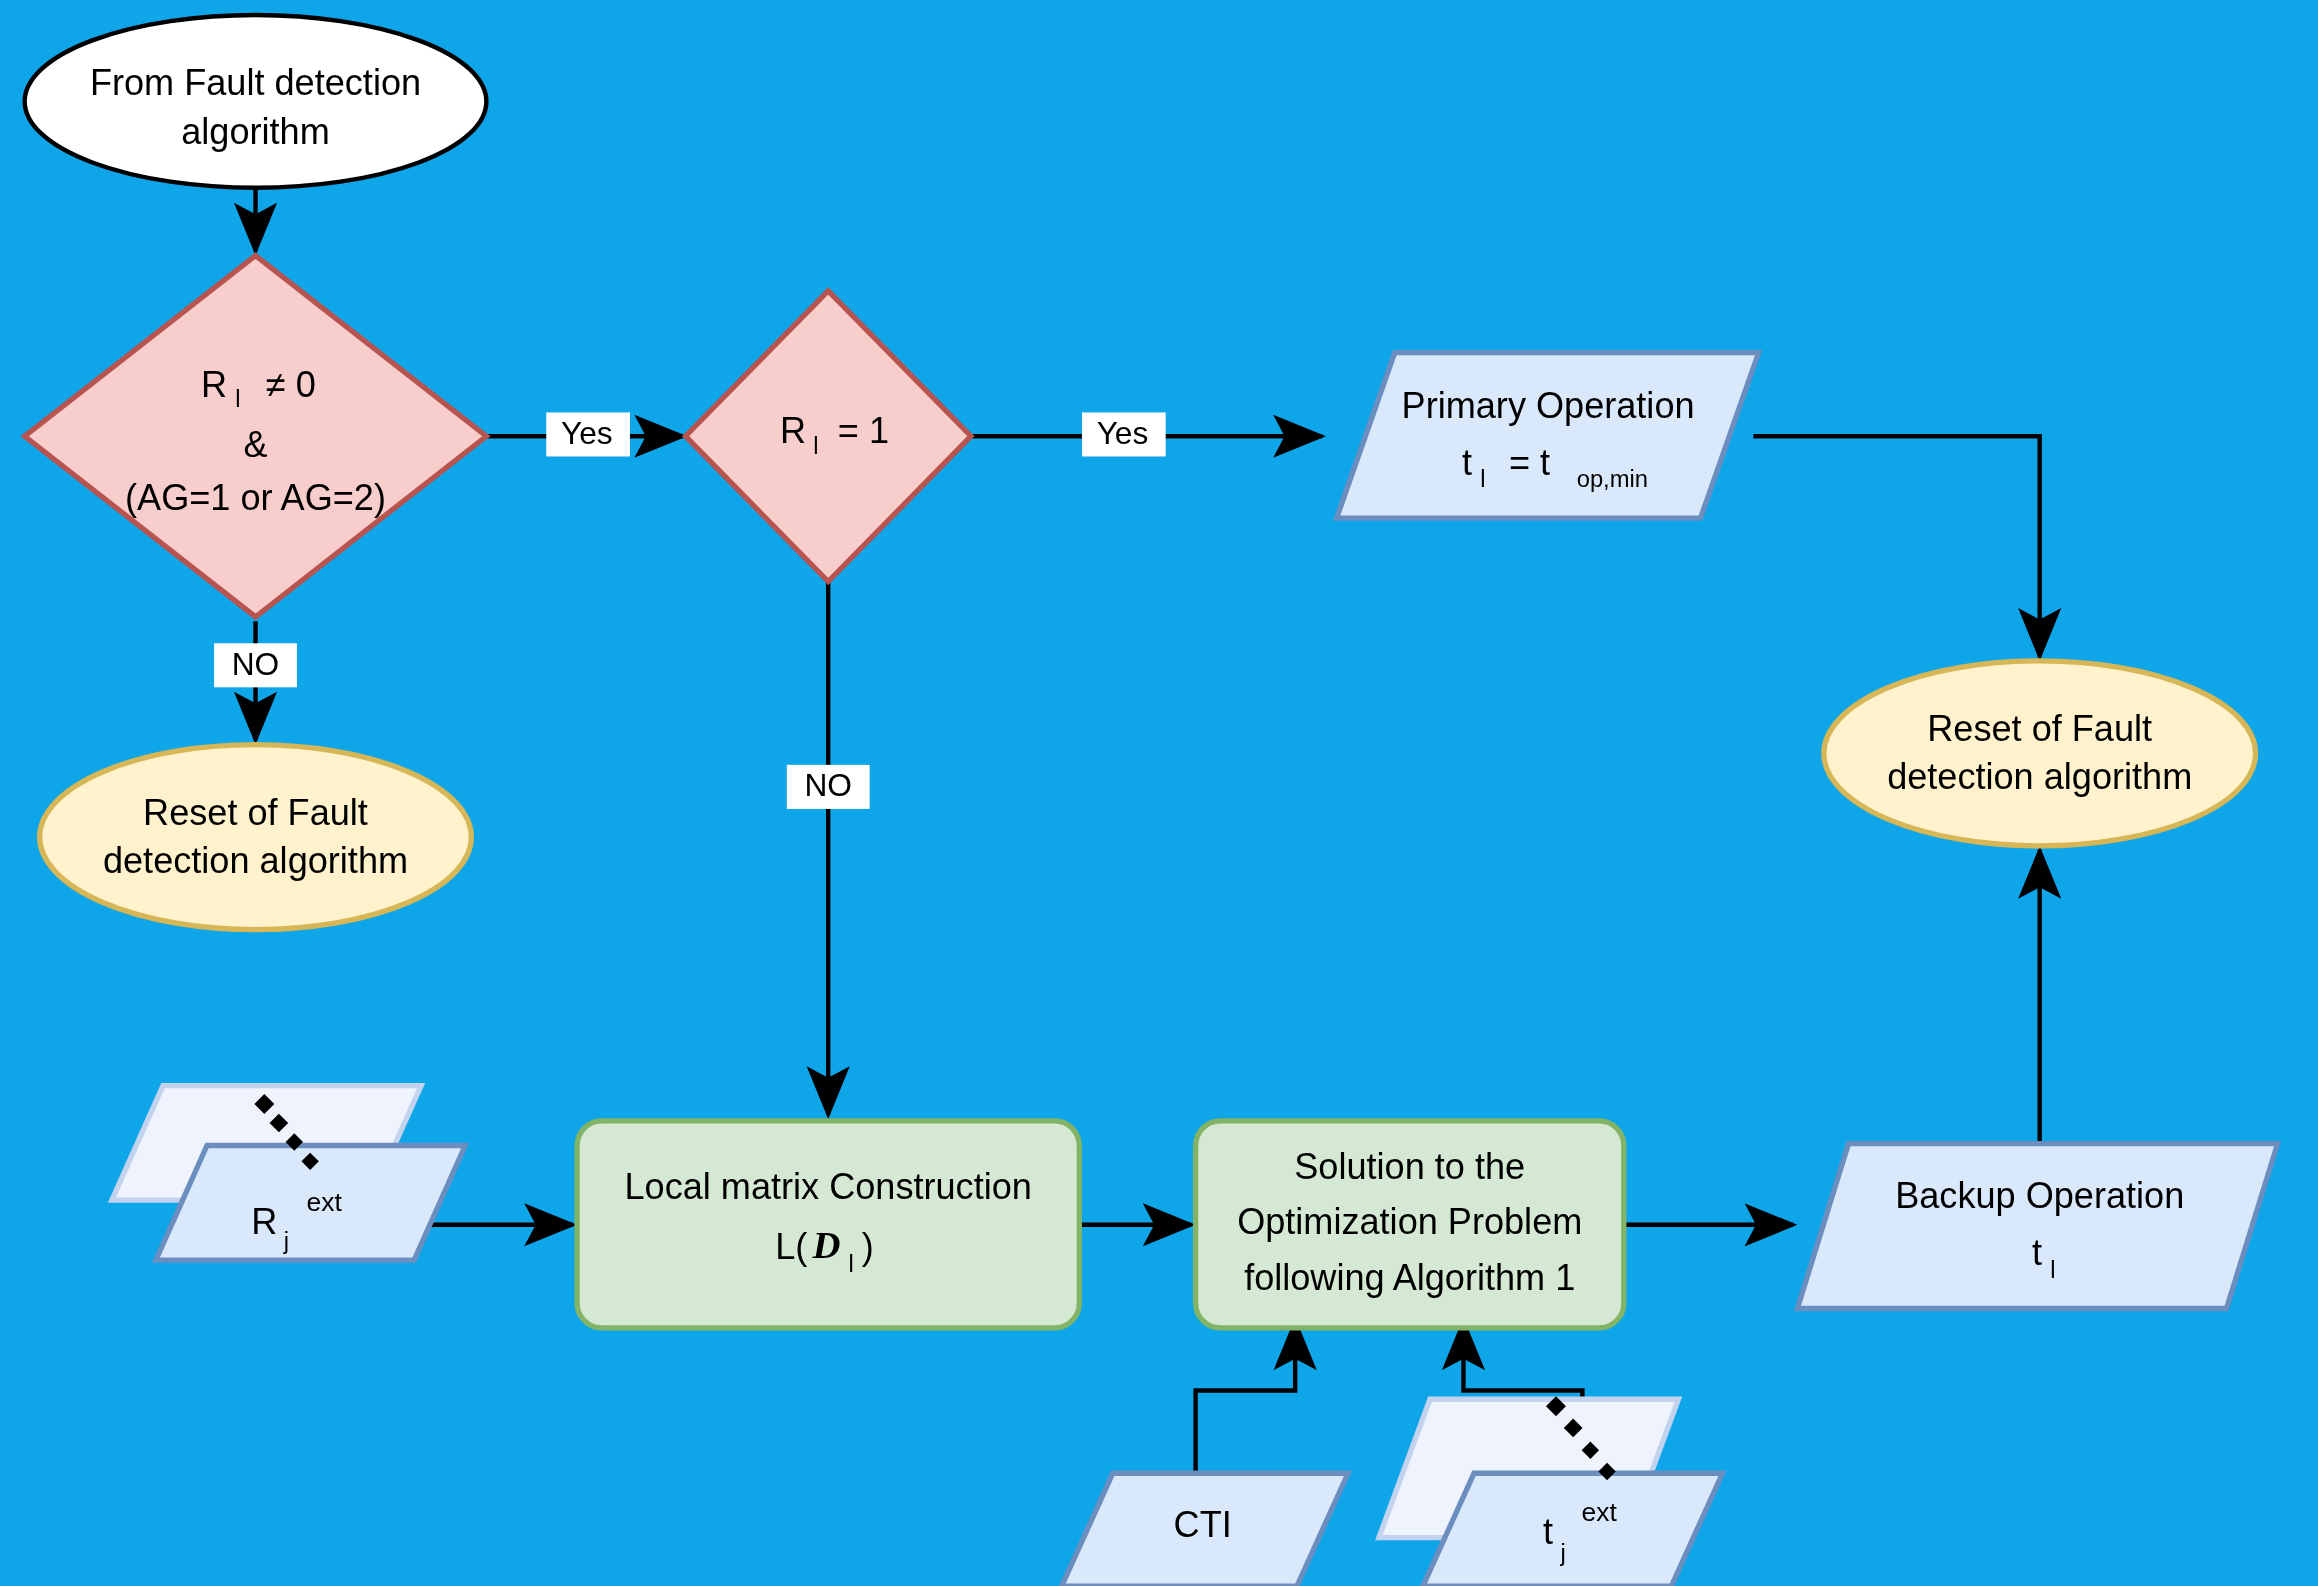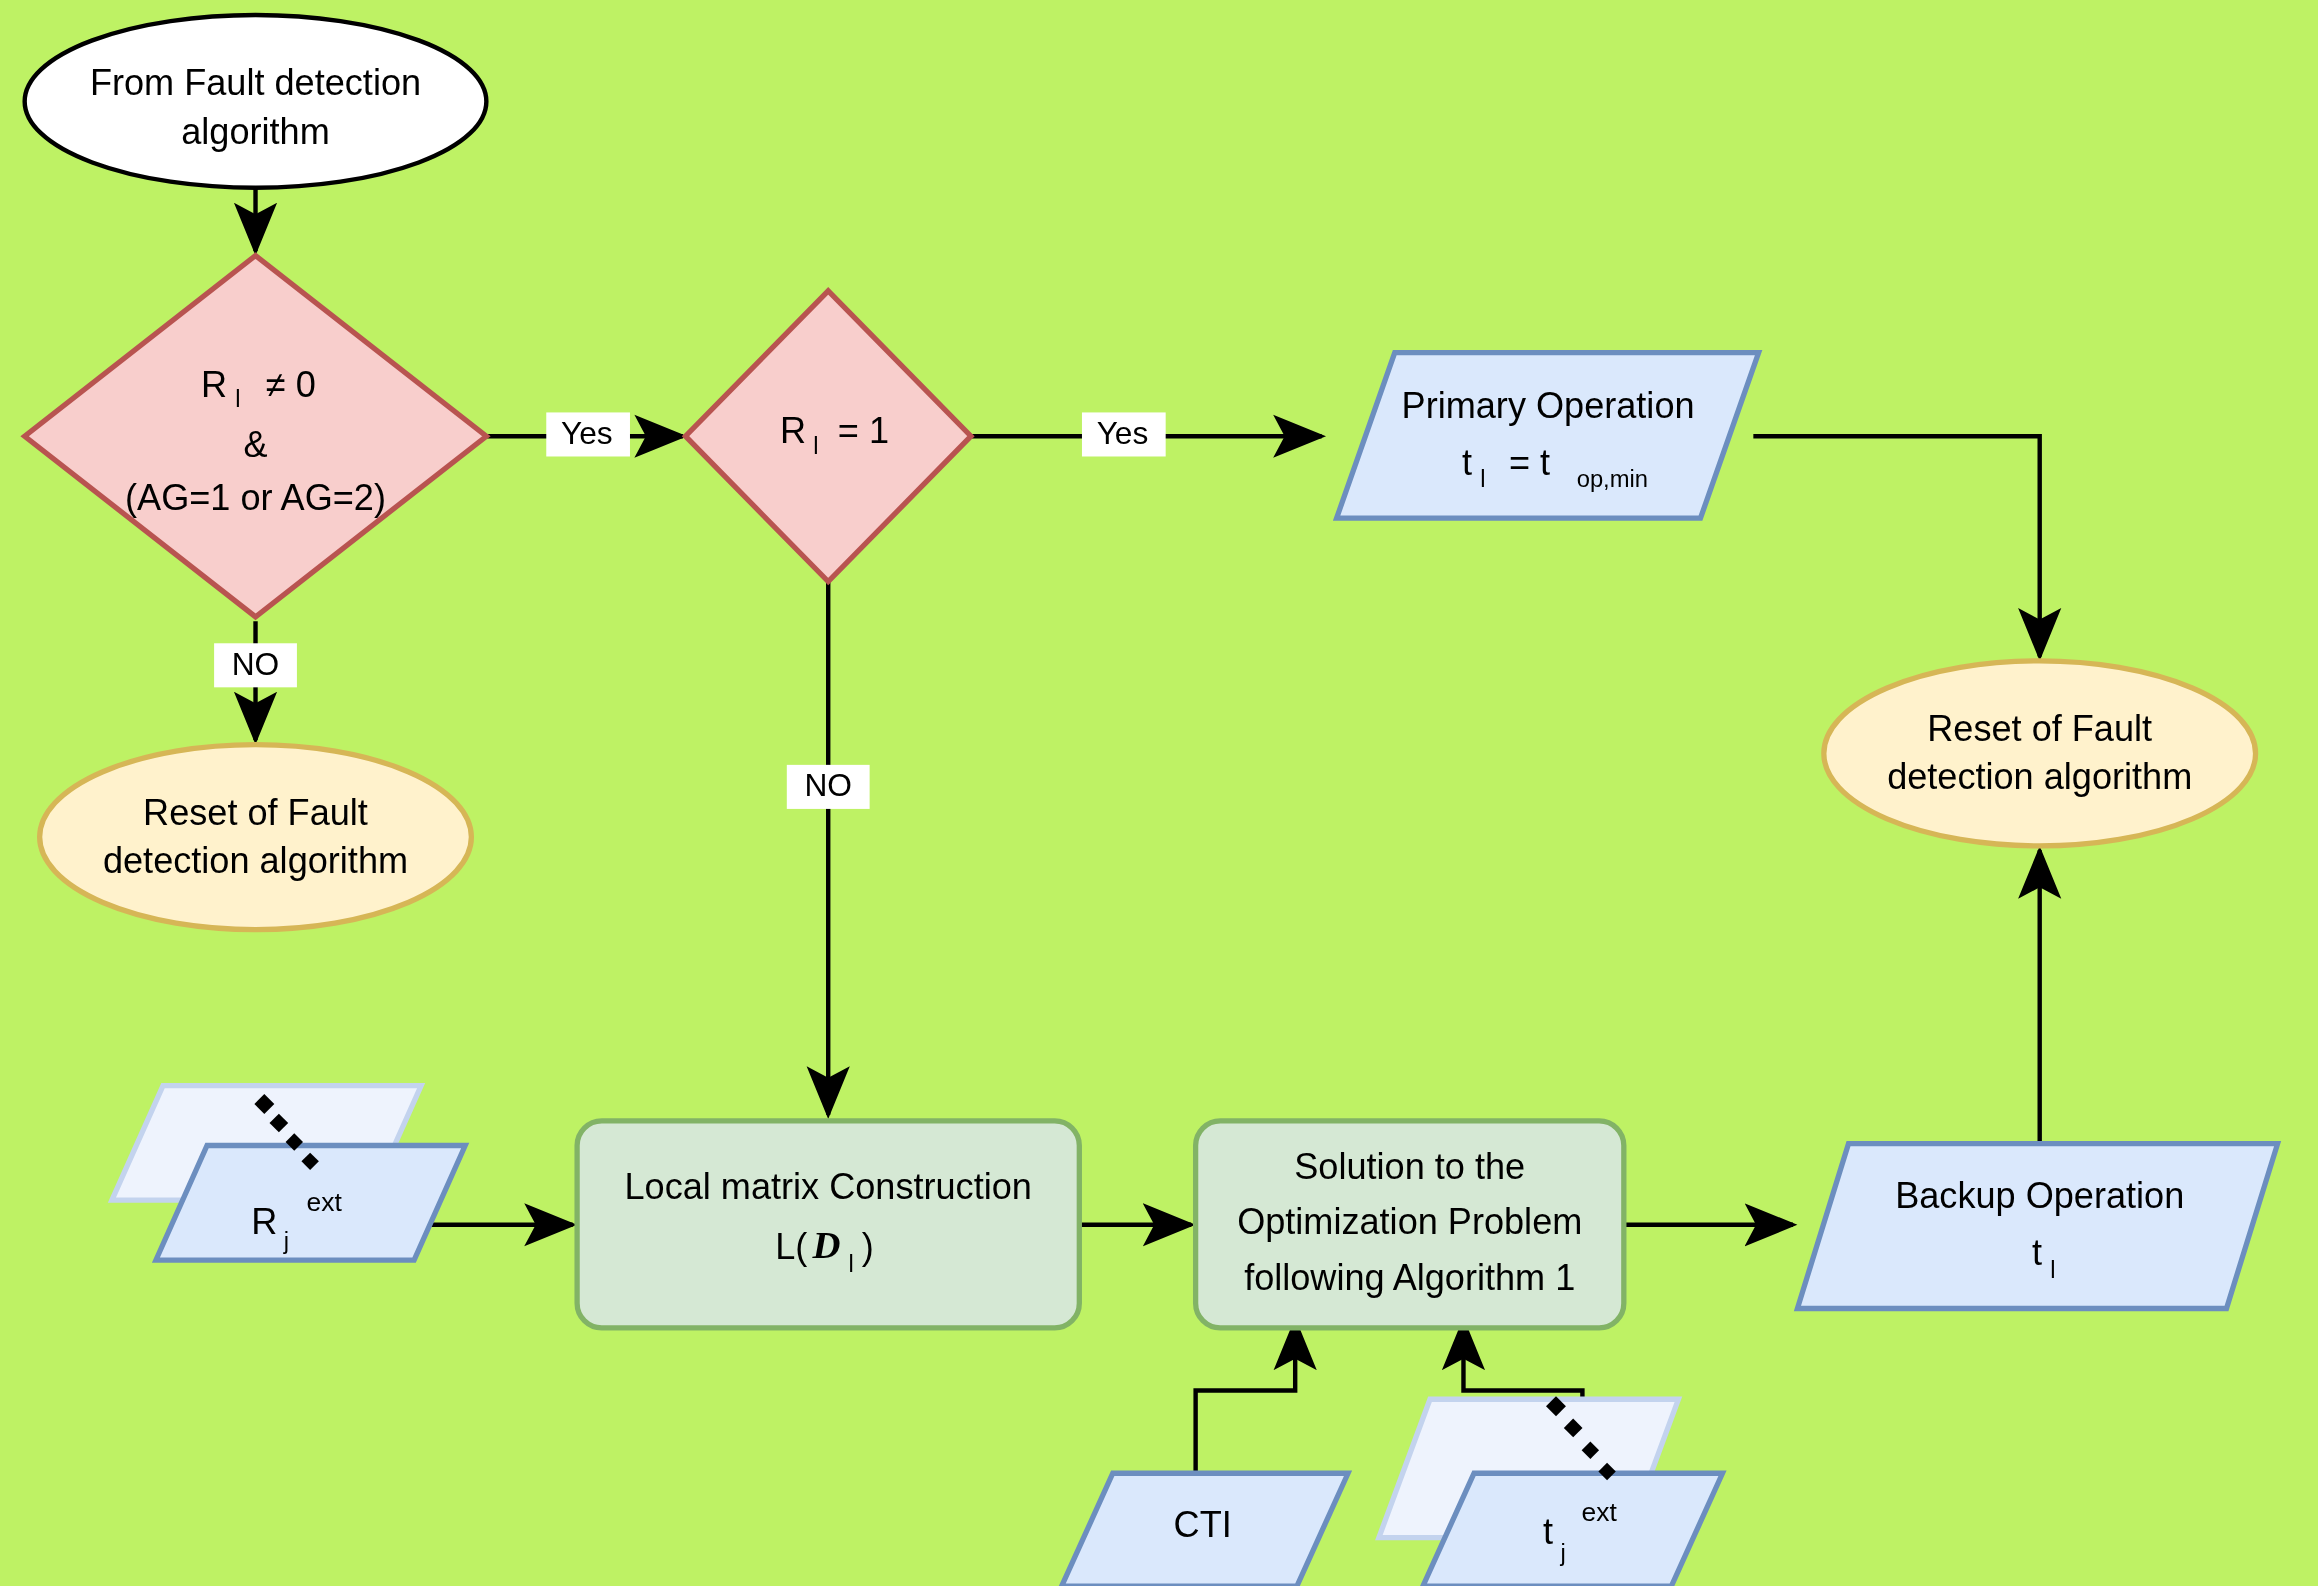--- a/index.html
+++ b/index.html
@@ -7,21 +7,21 @@
     padding: 0;
     background: #ffffff;
   }
   body {
     font-family: "Liberation Sans", sans-serif;
   }
   #diagram-root {
     position: relative;
     width: 2319px;
     height: 1587px;
-    background: #bef264;
+    background: #0ea5e9;
     overflow: hidden;
     text-decoration: underline;
   }
   svg.flow {
     display: block;
     width: 2319px;
     height: 1587px;
   }
   .shape-text {
     font-family: "Liberation Sans", sans-serif;

